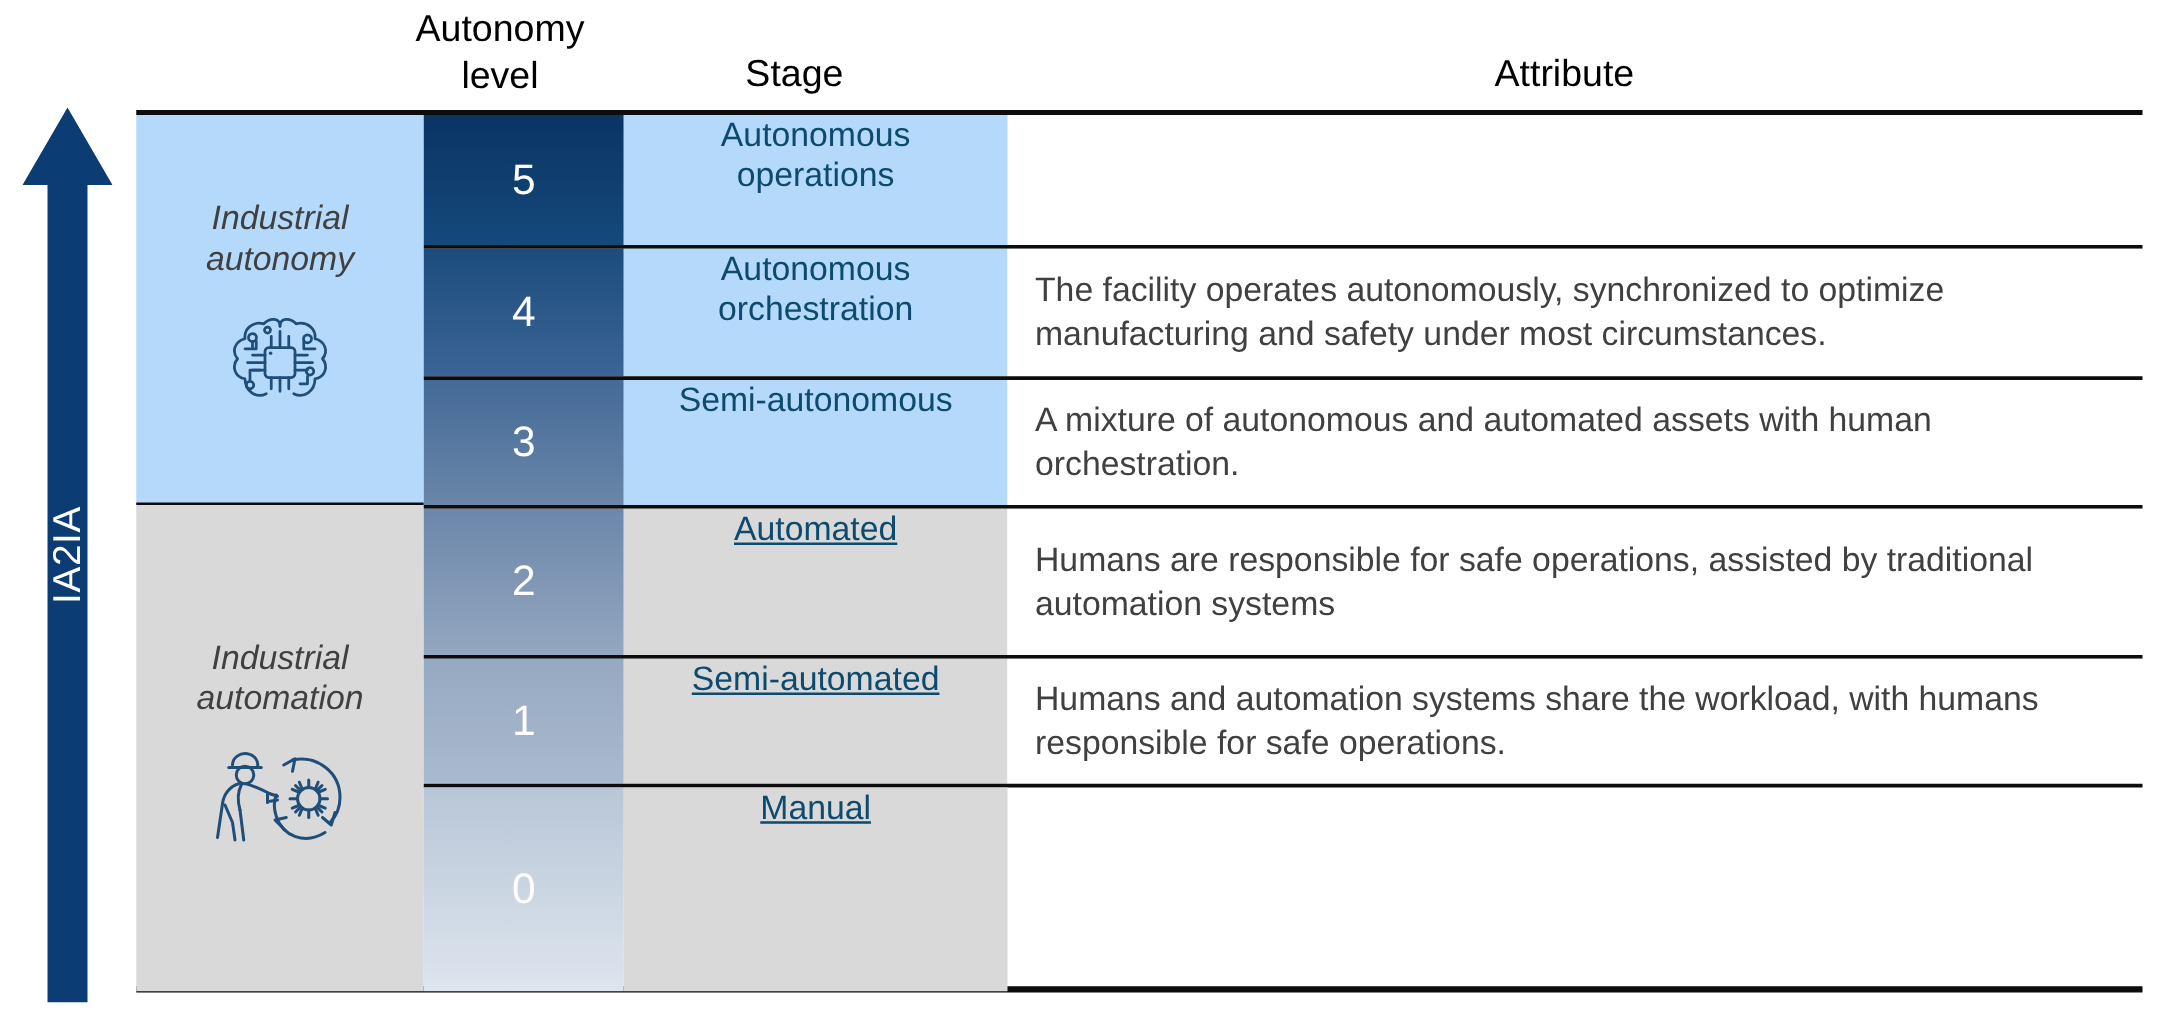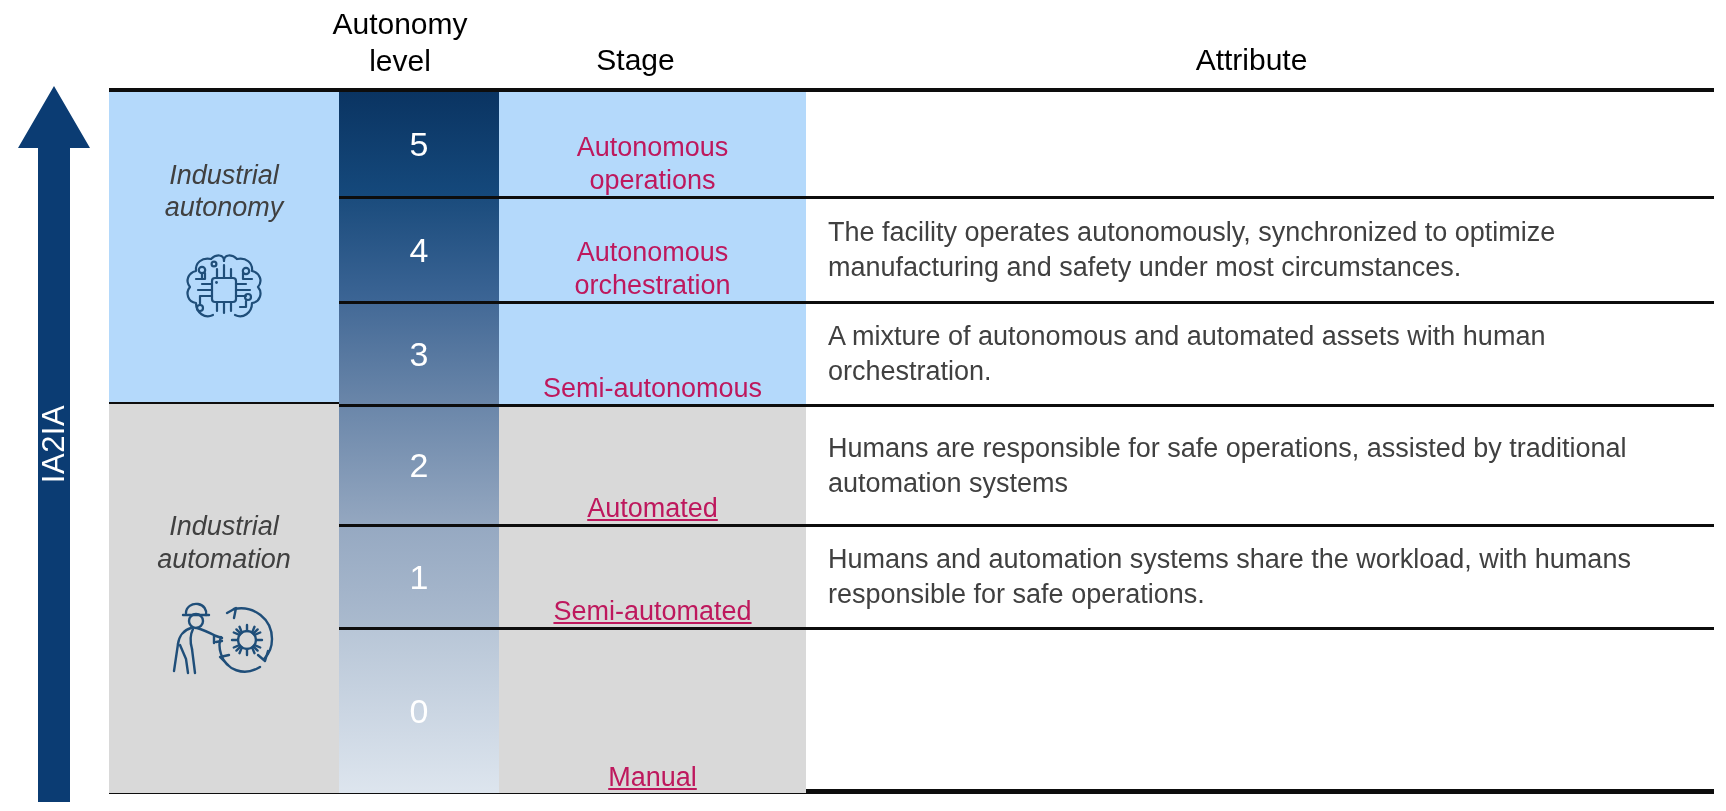--- a/index.html
+++ b/index.html
@@ -140,24 +140,24 @@
     align-items: center;
     justify-content: center;
     color: #ffffff;
     font-size: 34px;
     box-sizing: border-box;
   }
   .row .stage {
     width: 307px;
     flex: 0 0 307px;
     display: flex;
-    align-items: flex-end;
+    align-items: flex-start;
     justify-content: center;
     text-align: center;
-    color: #be185d;
+    color: #0c4a6e;
     font-size: 27px;
     line-height: 1.2;
     box-sizing: border-box;
   }
   .row .attr {
     flex: 1 1 auto;
     display: flex;
     align-items: center;
     color: #404040;
     font-size: 27px;

